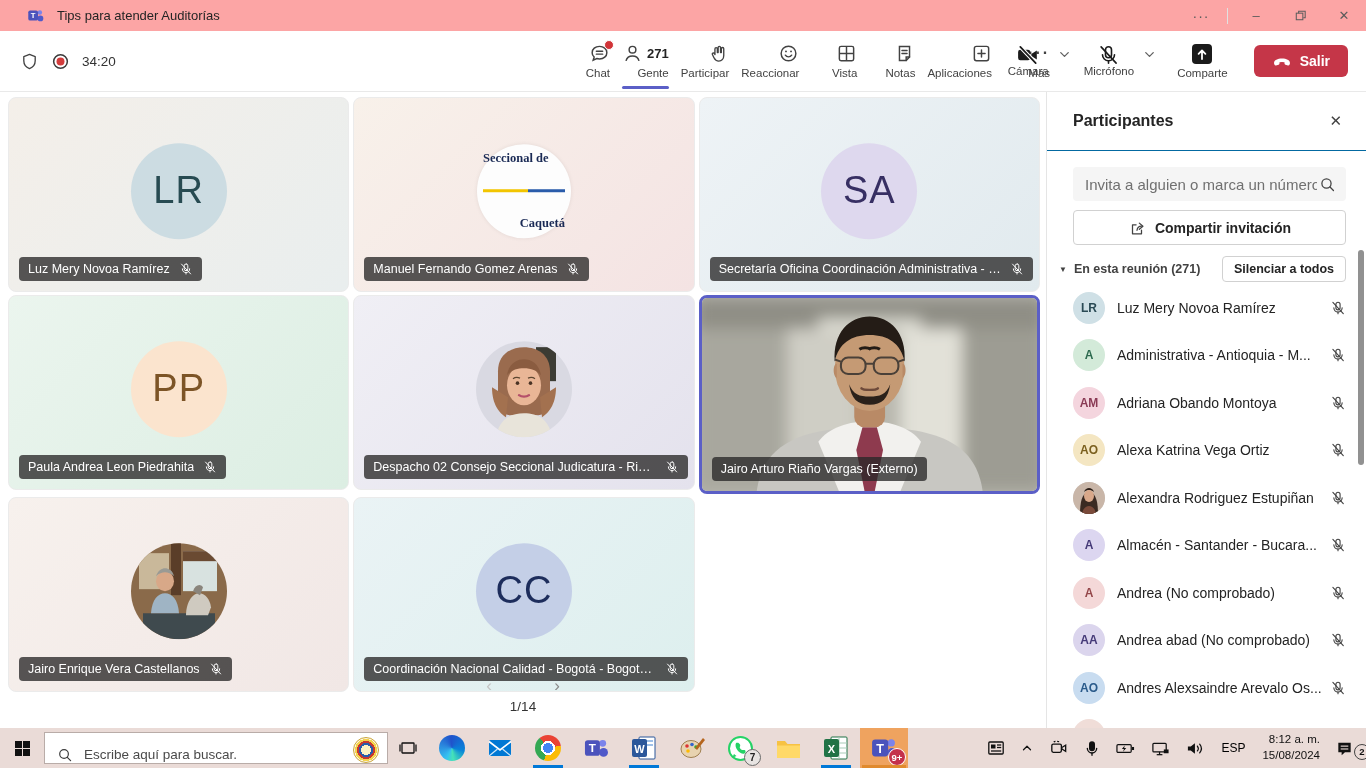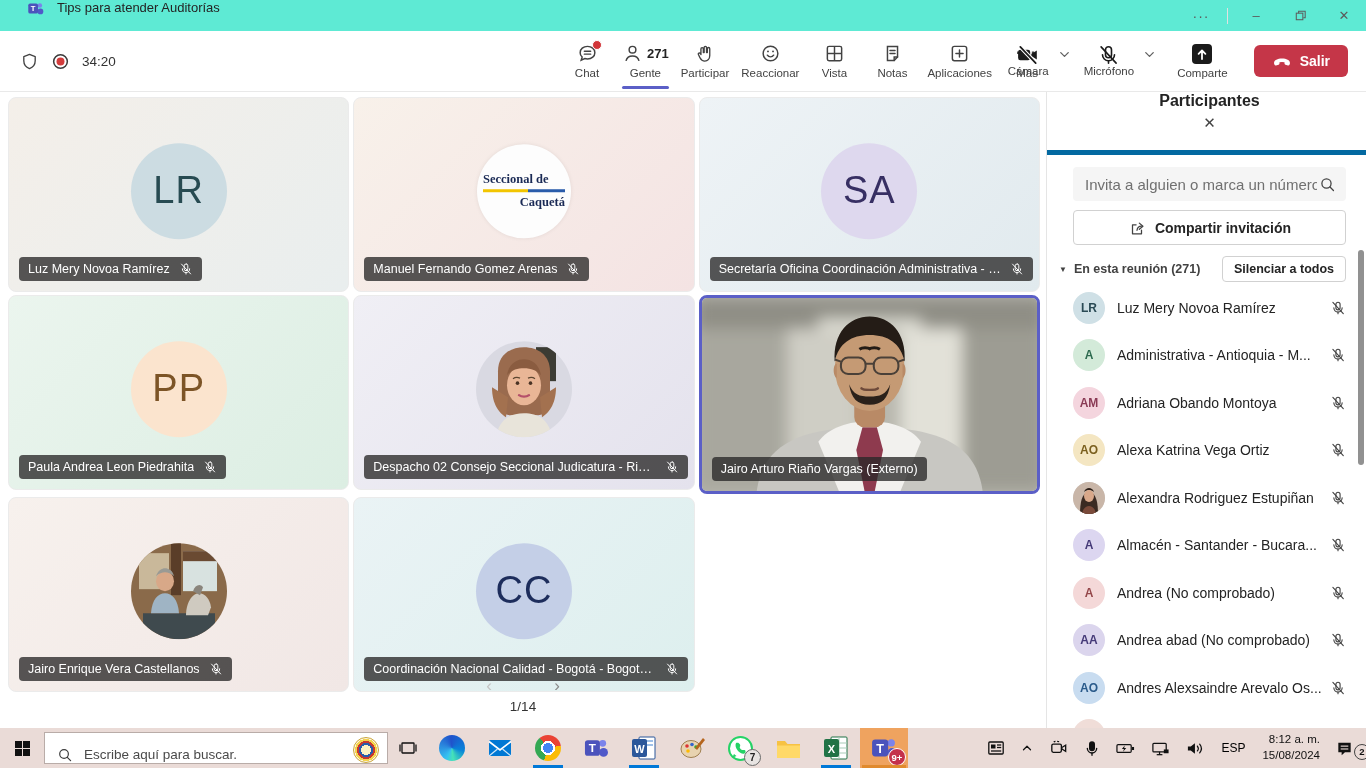--- a/index.html
+++ b/index.html
@@ -1,33 +1,33 @@
 <!DOCTYPE html>
 <html><head>
 <meta charset="utf-8">
 <style>
   html,body{margin:0;padding:0;background:#555;}
   .stage{position:relative;width:1366px;height:768px;background:#fff;overflow:hidden;
          font-family:"Liberation Sans",sans-serif;color:#242424;-webkit-font-smoothing:antialiased;}
   svg{display:block}
   
-  .titlebar{position:absolute;top:0;left:0;right:0;height:31px;background:#5eead4;border-bottom:6px solid #fca5a5;
-            display:flex;}
+  .titlebar{position:absolute;top:0;left:0;right:0;height:31px;background:#fca5a5;border-bottom:6px solid #fca5a5;
+            display:flex;align-items:center;}
   .titlebar .tlogo{margin-left:27px;}
   .titlebar .ttitle{margin-left:13px;font-size:13px;color:#242424;}
   .winctl{position:absolute;right:0;top:0;height:31px;display:flex;align-items:center;}
   .wbtn{width:44px;height:31px;display:flex;align-items:center;justify-content:center;color:#5c5c5c;font-size:13px;}
   .wdots{width:40px;text-align:center;color:#5c5c5c;font-size:14px;letter-spacing:1px;}
   .wsep{width:1px;height:16px;background:#e1e1e1;margin:0 6px;}
   
   .meetbar{position:absolute;top:31px;left:0;right:0;height:60px;background:#fff;border-bottom:1px solid #e9e9e9;}
   .statgrp{position:absolute;left:20px;top:0;height:60px;display:flex;align-items:center;gap:12px;color:#424242;}
   .timer{font-size:13.5px;color:#333;}
   .tabs{position:absolute;left:558px;top:0;height:60px;display:flex;}
-  .tab{min-width:46px;padding:0 6px;display:flex;flex-direction:column;align-items:center;justify-content:center;gap:4px;
+  .tab{min-width:46px;padding:0 6px;display:flex;flex-direction:column;align-items:flex-end;justify-content:center;gap:4px;
        color:#424242;cursor:pointer;position:relative;}
   .tab .tico{position:relative;height:22px;display:flex;align-items:center;gap:4px;color:#424242;}
   .tab .tlabel{font-size:11.5px;color:#424242;line-height:1;}
   .tab.active::after{content:"";position:absolute;bottom:2px;left:10%;width:80%;height:3px;border-radius:2px;background:#5b5fc7;}
   .tab .cnt{font-size:13px;font-weight:bold;color:#242424;}
   .reddot{position:absolute;top:-2px;right:-4px;width:8px;height:8px;border-radius:50%;background:#d13438;border:1.5px solid #fff;}
   .rightctl{position:absolute;right:18px;top:0;height:60px;display:flex;align-items:center;}
   .devgrp{display:flex;flex-direction:column;align-items:center;gap:0;margin:0 2px;}
   .devlabel{font-size:11.5px;color:#424242;line-height:1;}
   .chev{color:#616161;margin:0 10px 14px 6px;}
@@ -41,34 +41,34 @@
         background:linear-gradient(135deg,var(--bg1,#f2f2f2),var(--bg2,#e9e9e9));}
   .tile.active{border:3px solid #5b5fc7;}
   .tavatar{position:absolute;left:50%;top:50%;transform:translate(-50%,-54%);width:96px;height:96px;border-radius:50%;
            display:flex;align-items:center;justify-content:center;font-size:38px;font-weight:500;
            background:var(--abg,#ddd);color:var(--afg,#333);letter-spacing:1px;}
   .pill{position:absolute;left:10px;bottom:10px;max-width:calc(100% - 34px);background:rgba(41,40,40,.78);color:#fff;
         font-size:12.5px;padding:5px 9px;border-radius:4px;display:flex;align-items:center;gap:9px;white-space:nowrap;}
   .pill .nm{overflow:hidden;text-overflow:ellipsis;}
   .logocircle{position:absolute;left:50%;top:50%;transform:translate(-50%,-54%);width:94px;height:94px;border-radius:50%;
               background:#fdfdfd;box-shadow:0 0 4px rgba(0,0,0,.08);display:flex;flex-direction:column;justify-content:center;
-              padding:0 6px;box-sizing:border-box;font-family:"Liberation Serif",serif;color:#1a2a55;}
+              padding:0 6px;box-sizing:border-box;font-family:"Liberation Serif",serif;color:#1a2a55;gap:21px;}
   .logocircle .l1{font-size:12.5px;font-weight:bold;white-space:nowrap;}
   .logocircle .bar{display:flex;height:3px;margin:2px 0 3px;}
   .logocircle .bar .y{flex:1.2;background:#f2c500;}
   .logocircle .bar .b{flex:1;background:#2a5caa;}
   .logocircle .l2{font-size:12.5px;font-weight:bold;text-align:right;}
   .photocircle{position:absolute;left:50%;top:50%;transform:translate(-50%,-54%);width:96px;height:96px;border-radius:50%;overflow:hidden;}
   .pager{position:absolute;left:0;width:100%;bottom:14px;display:flex;align-items:center;justify-content:center;gap:18px;}
   .pgarrow{font-size:17px;color:#8a8a8a;line-height:1;}
   .pgarrow.dis{color:#c3c3c3;}
   .pgnum{font-size:13.5px;color:#333;margin-top:43px;}
   
   .panel{position:absolute;top:92px;left:1046px;right:0;bottom:40px;background:#fff;border-left:1px solid #e5e5e5;overflow:hidden;}
-  .phead{height:58px;display:flex;align-items:center;justify-content:flex-start;padding:0 20px 0 26px;border-bottom:5px solid #0369a1;flex-direction:column;}
+  .phead{height:58px;display:flex;align-items:center;justify-content:space-between;padding:0 20px 0 26px;border-bottom:1px solid #0369a1;}
   .ptitle{font-size:16px;font-weight:bold;color:#242424;}
   .pclose{color:#424242;font-size:15px;padding:4px;}
   .psearch{position:absolute;left:26px;right:20px;top:75px;height:34px;background:#f5f5f5;border-radius:4px;
            display:flex;align-items:center;padding:0 10px;box-sizing:border-box;}
   .psearch input{flex:1;border:none;background:transparent;outline:none;font-size:15px;color:#424242;
                  font-family:"Liberation Sans",sans-serif;}
   .psearch input::placeholder{color:#707070;}
   .pshare{position:absolute;left:26px;right:20px;top:118px;height:33px;background:#fff;border:1px solid #d1d1d1;border-radius:4px;
           display:flex;align-items:center;justify-content:center;gap:9px;font-size:14px;font-weight:bold;color:#242424;}
   .psection{position:absolute;left:12px;right:20px;top:163px;height:28px;display:flex;align-items:center;}

